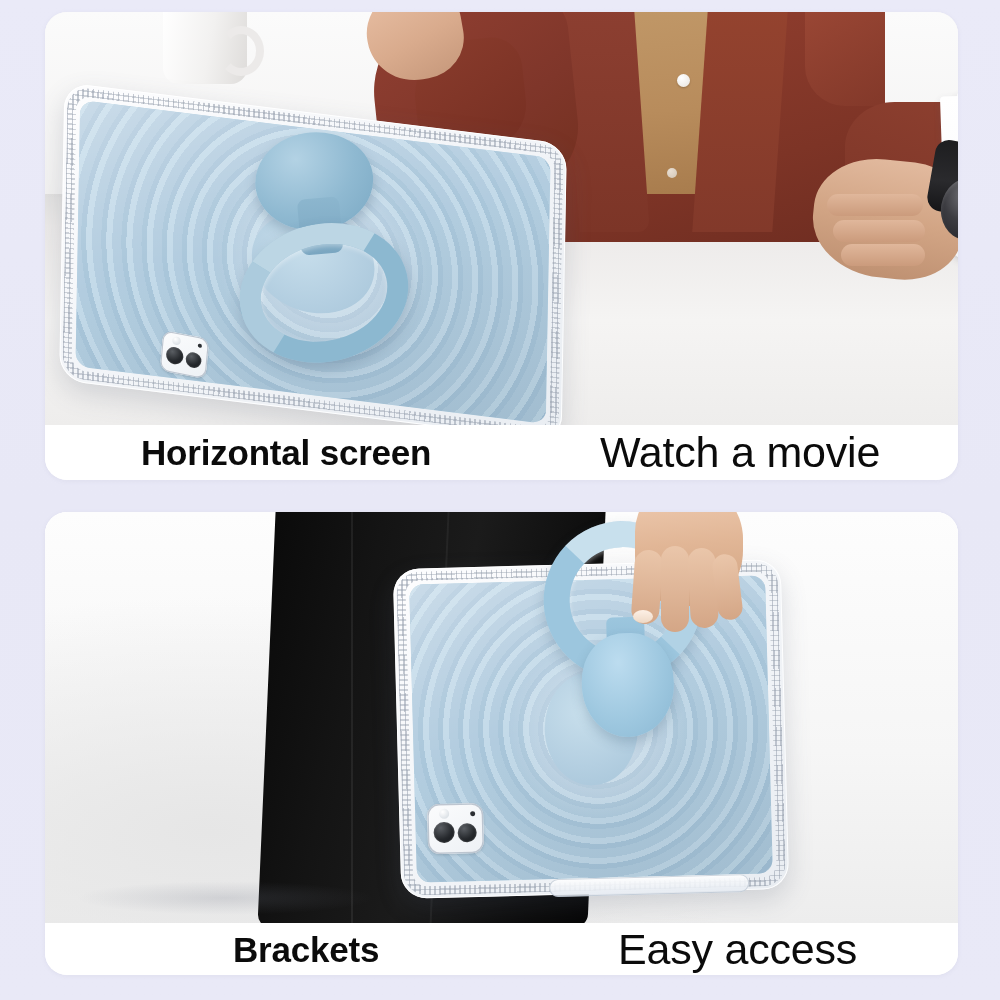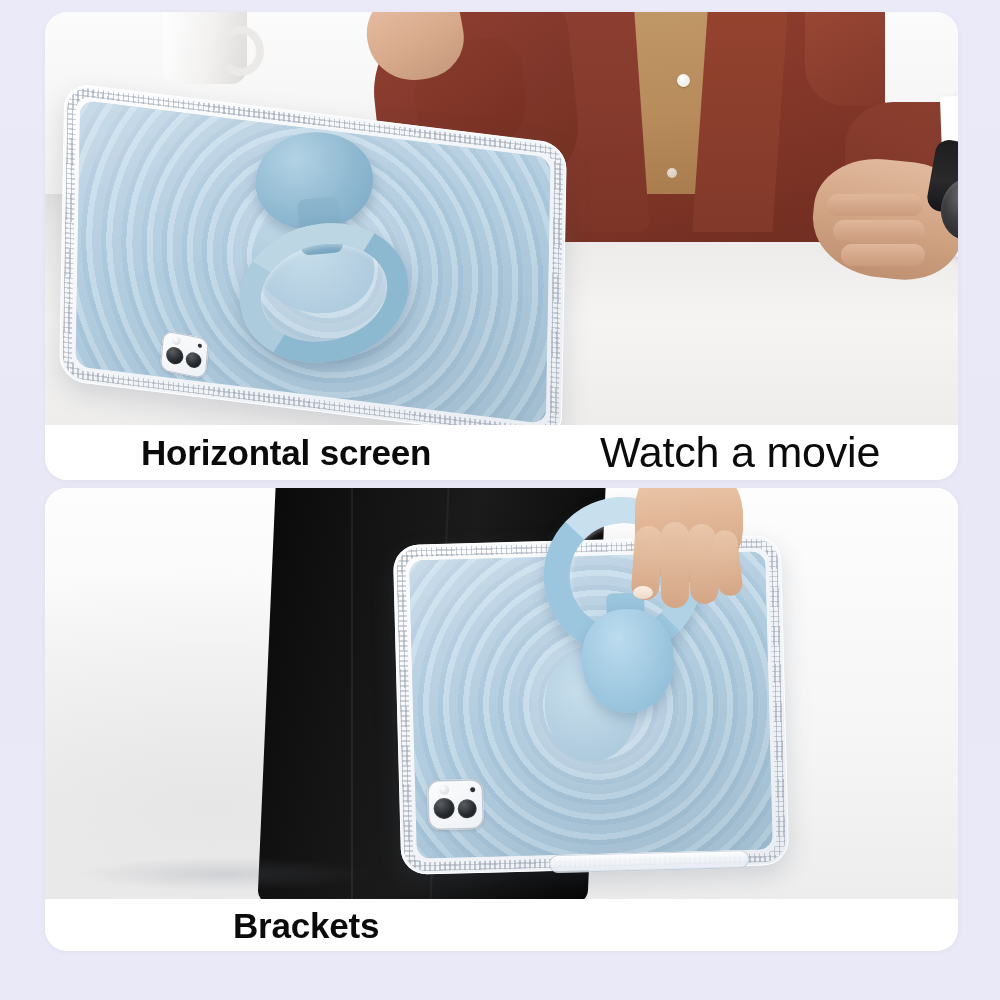--- a/index.html
+++ b/index.html
@@ -24,21 +24,21 @@
   .panel {
     position: absolute;
     left: 45px;
     width: 913px;
     border-radius: 22px;
     overflow: hidden;
     background: #fff;
     box-shadow: 0 1px 5px rgba(120,120,160,0.09);
   }
   .panel-top    { top: 12px;  height: 468px; }
-  .panel-bottom { top: 488px; height: 463px; }
+  .panel-bottom { top: 512px; height: 463px; }
 
   .photo {
     position: absolute;
     left: 0; right: 0; top: 0;
     overflow: hidden;
   }
   .photo-top    { height: 413px; }
   .photo-bottom { height: 411px; }
 
   
@@ -534,16 +534,17 @@
           <div class="cfinger cf2"></div>
           <div class="cfinger cf3"></div>
           <div class="cfinger cf4"></div>
           <div class="nail"></div>
         </div>
       </div>
     </div>
 
     <div class="caption caption-bottom">
       <span class="cap-text cap-bold cap-a-bot">Brackets</span>
+      <span class="cap-text cap-reg cap-b-bot">Easy access</span>
     </div>
   </div>
 
 </div>
 
 </body></html>

